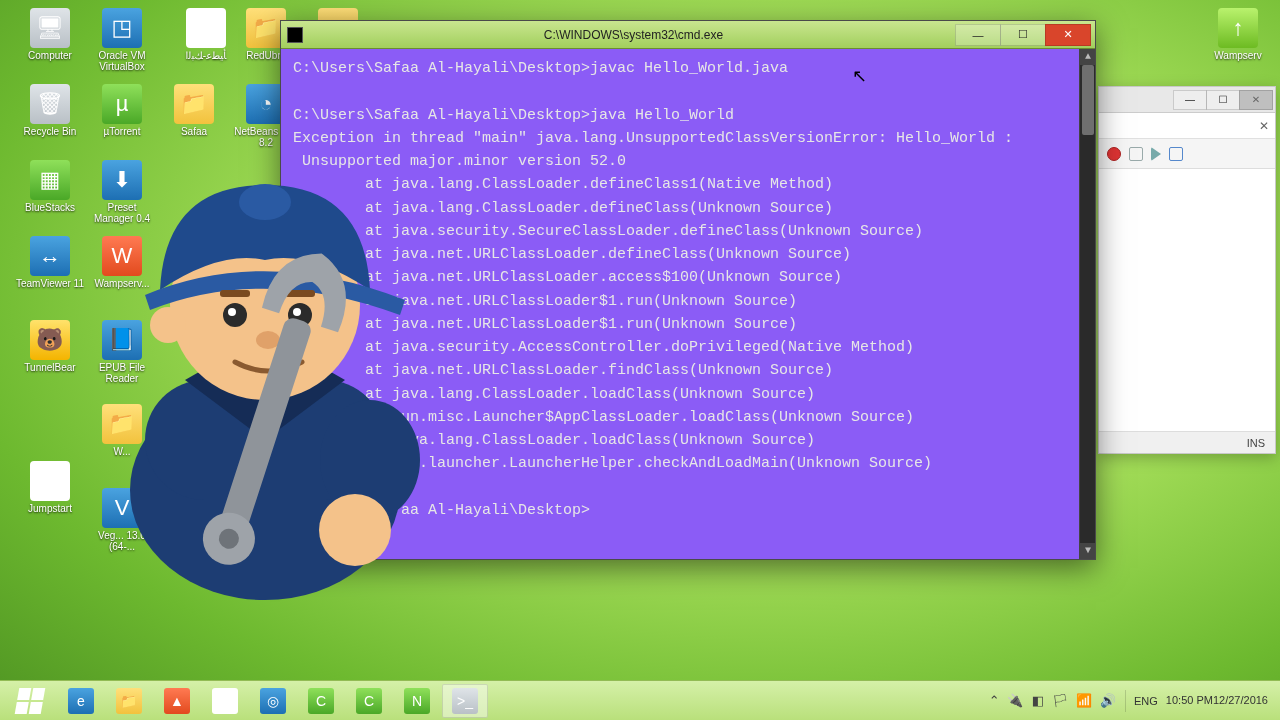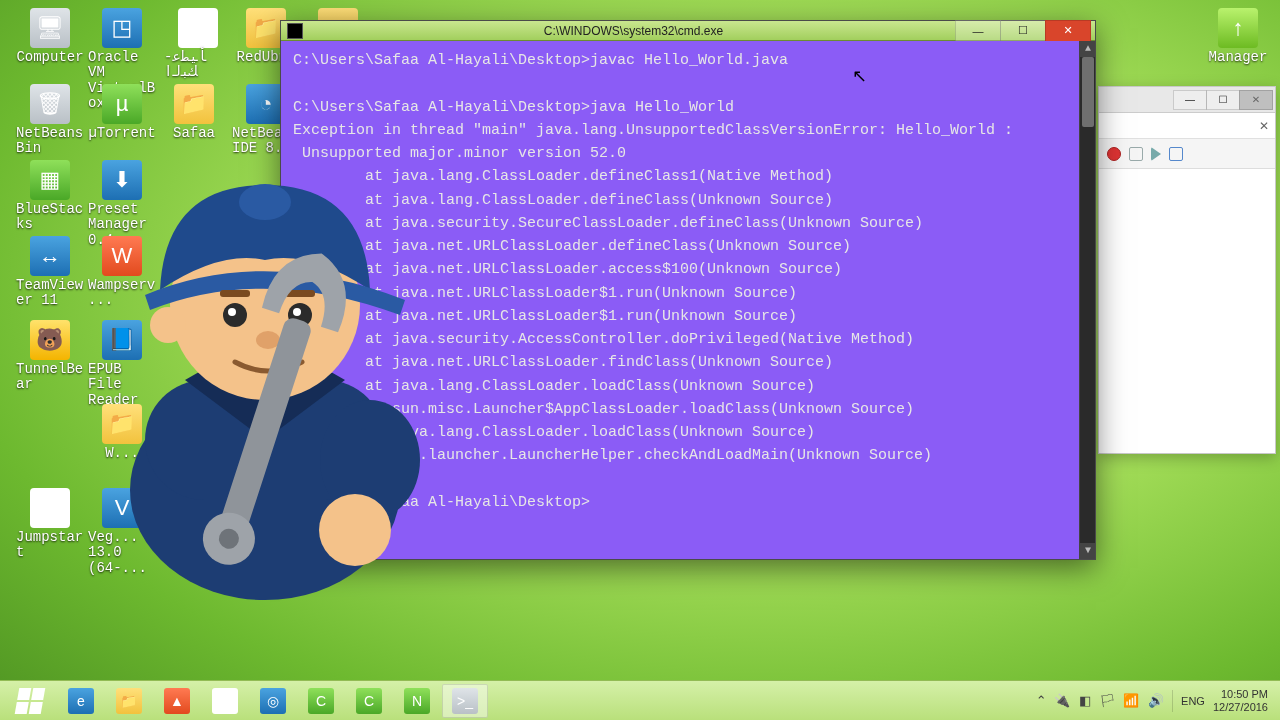--- a/index.html
+++ b/index.html
@@ -6,38 +6,38 @@
   html, body { width: 1280px; height: 720px; overflow: hidden; font-family: "Segoe UI", Tahoma, sans-serif; }
   body {
     background: radial-gradient(ellipse at 60% 40%, #d8f5b8 0%, #a8e05c 40%, #6db92f 75%, #4e9322 100%);
     position: relative;
   }
 
   
   .desktop { position: absolute; inset: 0; }
   .dicon { position: absolute; width: 68px; display: flex; flex-direction: column; align-items: center; gap: 2px; cursor: pointer; }
   .dicon .ibox { width: 40px; height: 40px; border-radius: 4px; display: flex; align-items: center; justify-content: center; font-size: 22px; color: #fff; }
-  .dicon .ilbl { font-size: 14px; color: #fff; text-shadow: 0 1px 2px rgba(0,0,0,.8); line-height: 1.1; max-width: 68px; word-break: break-word; font-family: Liberation Mono, monospace; }
+  .dicon .ilbl { font-size: 10px; color: #fff; text-align: center; text-shadow: 0 1px 2px rgba(0,0,0,.8); line-height: 1.1; max-width: 68px; word-break: break-word; }
   .ic-gray   { background: linear-gradient(#dfe4e8,#b9c0c6); color:#444; }
   .ic-blue   { background: linear-gradient(#4aa3e0,#1d6fb3); }
   .ic-white  { background: #fff; color:#333; }
   .ic-folder { background: linear-gradient(#ffe07a,#f2c23d); color:#b8860b; }
   .ic-green  { background: linear-gradient(#8fe05a,#4aa827); }
   .ic-yellow { background: linear-gradient(#ffe26b,#f4b400); color:#333; }
   .ic-red    { background: linear-gradient(#ff7a52,#e24a1e); }
   .ic-uload  { background: linear-gradient(#b9f26d,#6dbb22); }
 
   
   .cmd {
     position: absolute; left: 280px; top: 20px; width: 816px; height: 540px;
     border: 1px solid #4a4a4a; box-shadow: 0 8px 28px rgba(0,0,0,.5);
     display: flex; flex-direction: column;
   }
   .cmd .titlebar {
-    height: 20px; background: linear-gradient(#c9e68f,#a2cf5d);
+    height: 28px; background: linear-gradient(#c9e68f,#a2cf5d);
     border-bottom: 1px solid #6b8d31; display: flex; align-items: center;
     padding: 0 4px 0 6px; font-size: 12px; color: #222;
   }
   .cmd .titlebar .tlogo { width: 16px; height: 16px; background: #000; border: 1px solid #555; margin-right: 8px; }
   .cmd .titlebar .ttitle { flex: 1; text-align: center; }
   .winbtns { display: flex; }
   .winbtn { width: 46px; height: 22px; display: flex; align-items: center; justify-content: center; font-size: 11px; border: 1px solid rgba(0,0,0,.15); margin-left: -1px; cursor: pointer; }
   .winbtn.min, .winbtn.max { background: rgba(255,255,255,.25); color:#222; }
   .winbtn.close { background: #d9452b; color: #fff; }
   .cmd .term {
@@ -80,54 +80,54 @@
   }
   .startbtn { width: 48px; height: 34px; display:flex; align-items:center; justify-content:center; cursor:pointer; }
   .winlogo { display:grid; grid-template-columns:12px 12px; grid-template-rows:12px 12px; gap:2px; transform: skewX(-10deg); }
   .winlogo span { background:#fff; }
   .tb { width: 46px; height: 34px; display:flex; align-items:center; justify-content:center; border-radius:2px; cursor:pointer; }
   .tb .tic { width:26px; height:26px; border-radius:3px; display:flex; align-items:center; justify-content:center; font-size:14px; color:#fff; }
   .tb.active { background:rgba(255,255,255,.45); box-shadow: inset 0 0 0 1px rgba(0,0,0,.12); }
   .tspacer { flex:1; }
   .tray { display:flex; align-items:center; gap:8px; font-size:11px; color:#333; padding-right:6px; }
   .tray .ticon { font-size:13px; color:#444; }
-  .tray .grp { display:flex; flex-direction:column; align-items:flex-end; line-height:1.1; }
+  .tray .grp { display:flex; flex-direction:row; align-items:flex-end; line-height:1.1; }
   .tray .sep { width:1px; height:22px; background:rgba(0,0,0,.15); }
 </style>
 </head>
 <body>
 
 <div class="desktop" id="desktop">
     <div class="dicon" style="left: 16px; top: 8px;">
       <div class="ibox ic-gray">🖥</div>
       <div class="ilbl">Computer</div>
     </div>
     <div class="dicon" style="left: 88px; top: 8px;">
       <div class="ibox ic-blue">◳</div>
       <div class="ilbl">Oracle VM VirtualBox</div>
     </div>
-    <div class="dicon" style="left: 164px; top: 8px;">
+    <div class="dicon" style="left: 172px; top: 8px;">
       <div class="ibox ic-white">7z</div>
       <div class="ilbl">ﺄﻴﻄﻋ-ﻚﺒﻟﺍ</div>
     </div>
     <div class="dicon" style="left: 232px; top: 8px;">
       <div class="ibox ic-folder">📁</div>
       <div class="ilbl">RedUbnt</div>
     </div>
     <div class="dicon" style="left: 304px; top: 8px;">
       <div class="ibox ic-folder">321</div>
       <div class="ilbl">MPC-HC x64</div>
     </div>
     <div class="dicon" style="left: 1204px; top: 8px;">
       <div class="ibox ic-uload">↑</div>
-      <div class="ilbl">Manager</div>
+      <div class="ilbl">Wampserv</div>
     </div>
     <div class="dicon" style="left: 16px; top: 84px;">
       <div class="ibox ic-gray">🗑</div>
-      <div class="ilbl">NetBeans Bin</div>
+      <div class="ilbl">Recycle Bin</div>
     </div>
     <div class="dicon" style="left: 88px; top: 84px;">
       <div class="ibox ic-green">µ</div>
       <div class="ilbl">µTorrent</div>
     </div>
     <div class="dicon" style="left: 160px; top: 84px;">
       <div class="ibox ic-folder">📁</div>
       <div class="ilbl">Safaa</div>
     </div>
     <div class="dicon" style="left: 232px; top: 84px;">
@@ -155,21 +155,21 @@
       <div class="ilbl">TunnelBear</div>
     </div>
     <div class="dicon" style="left: 88px; top: 320px;">
       <div class="ibox ic-blue">📘</div>
       <div class="ilbl">EPUB File Reader</div>
     </div>
     <div class="dicon" style="left: 88px; top: 404px;">
       <div class="ibox ic-folder">📁</div>
       <div class="ilbl">W...</div>
     </div>
-    <div class="dicon" style="left: 16px; top: 488px;">
+    <div class="dicon" style="left: 16px; top: 461px;">
       <div class="ibox ic-white">✶</div>
       <div class="ilbl">Jumpstart</div>
     </div>
     <div class="dicon" style="left: 88px; top: 488px;">
       <div class="ibox ic-blue">V</div>
       <div class="ilbl">Veg... 13.0 (64-...</div>
     </div>
   </div>
 
 <div class="sec">
@@ -181,20 +181,23 @@
   <div class="sub">
       <span>✕</span>
     </div>
   <div class="tools">
     <div class="tool rec"></div>
     <div class="tool"></div>
     <div class="tool play"></div>
     <div class="tool" style="border-color:#58c"></div>
   </div>
   <div class="body"></div>
+  <div class="status">
+      <span>INS</span>
+    </div>
 </div>
 
 <div class="cmd">
   <div class="titlebar">
     <div class="tlogo"></div>
     <div class="ttitle">C:\WINDOWS\system32\cmd.exe</div>
     <div class="winbtns">
       <div class="winbtn min">—</div>
       <div class="winbtn max">☐</div>
       <div class="winbtn close">✕</div>

